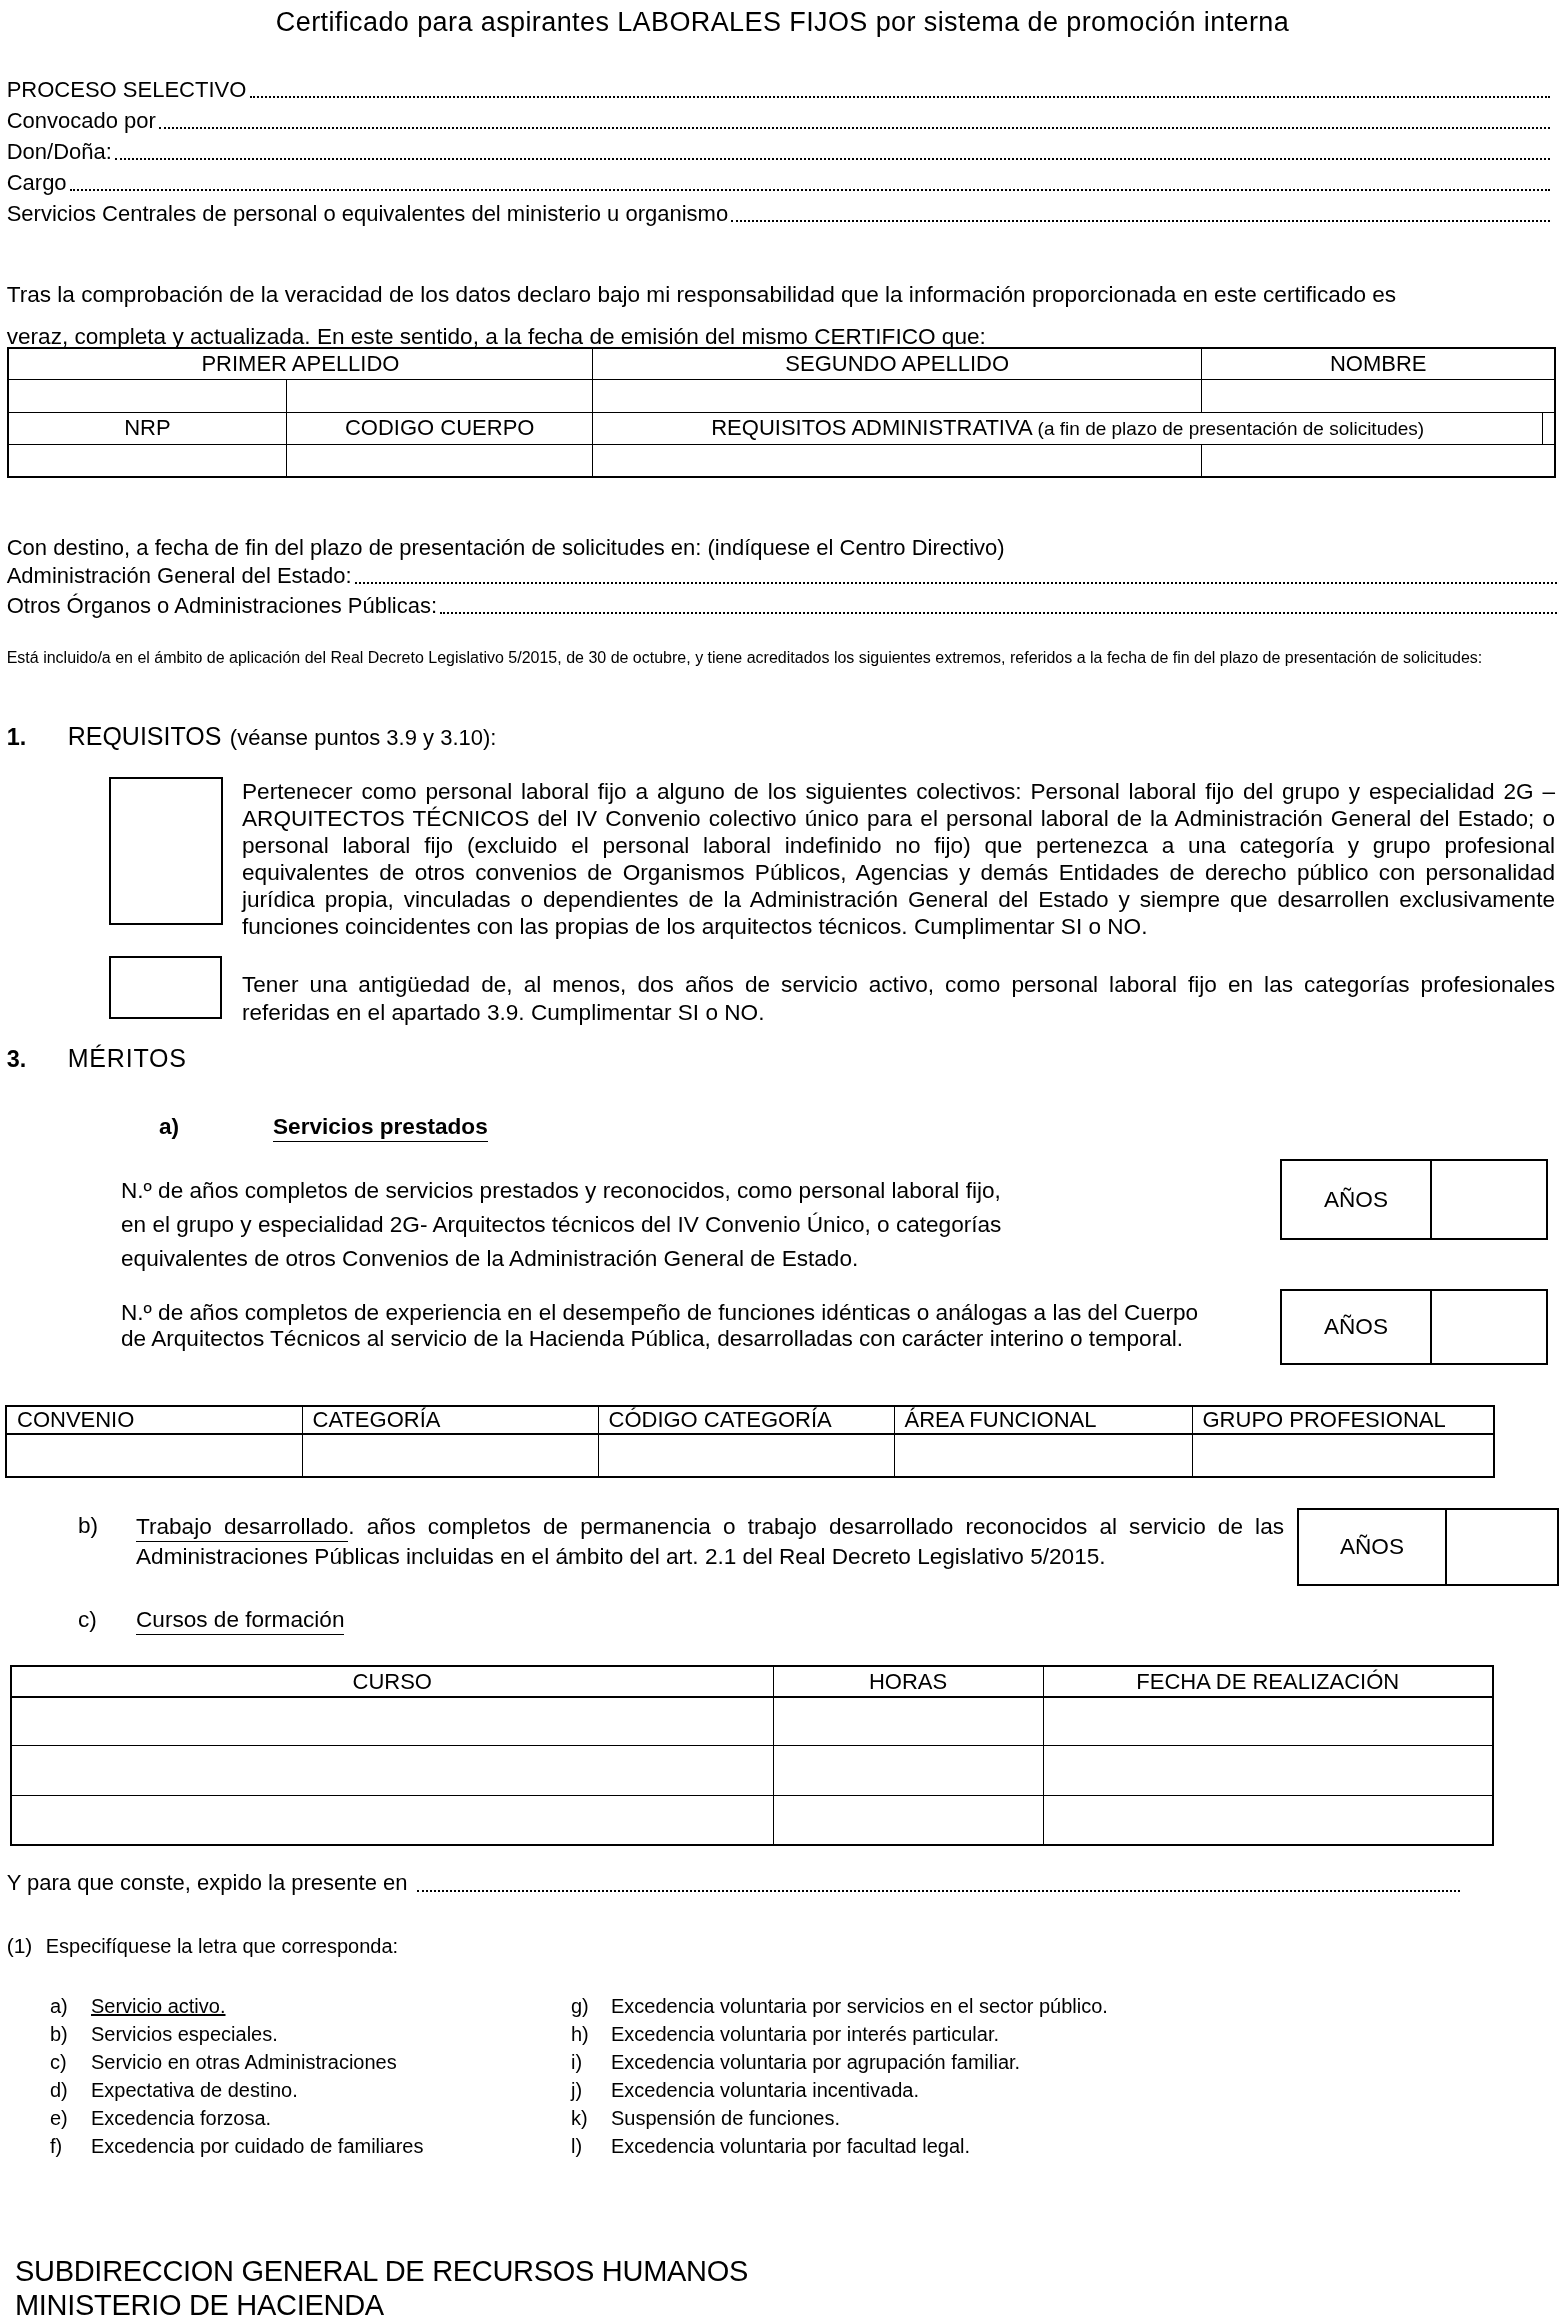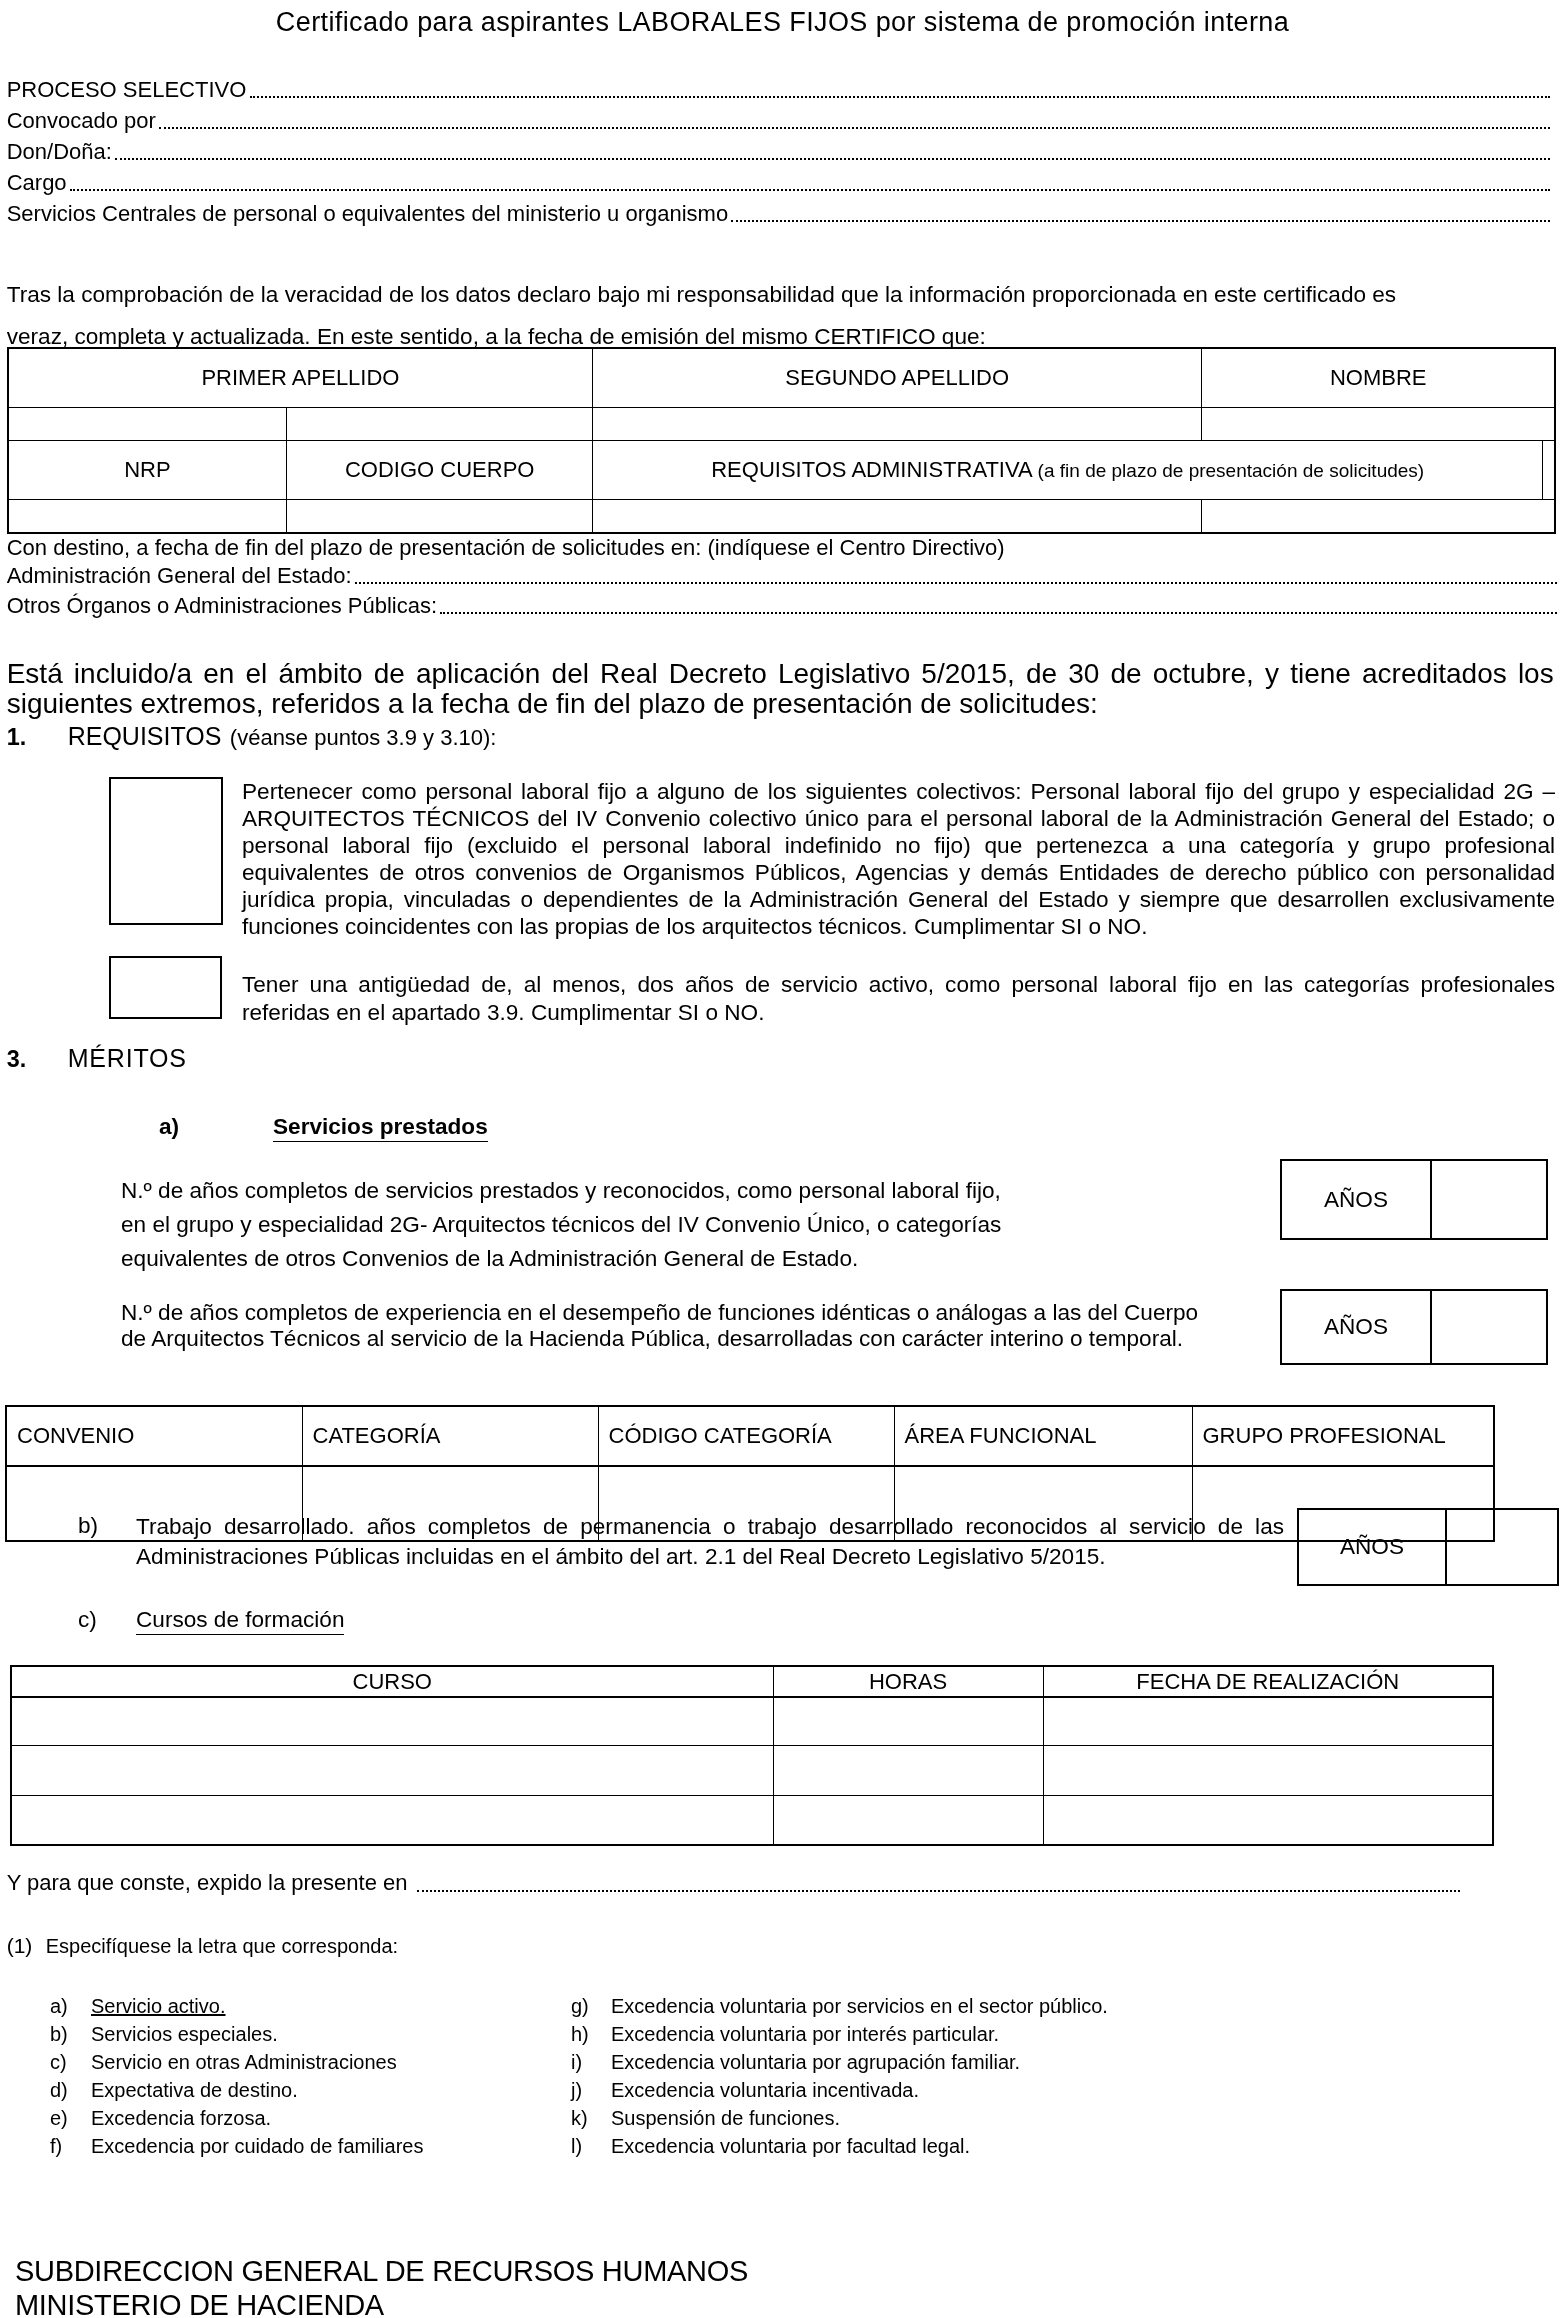--- a/index.html
+++ b/index.html
@@ -17,27 +17,27 @@
   
   .fline{display:flex; align-items:flex-end; font-size:22px; height:31px;}
   .fline .lbl{white-space:nowrap; padding-bottom:2.5px;}
   .dots{flex:1 1 auto; border-bottom:2.5px dotted #000; margin:0 1.7px 6.7px 3.3px; height:0;}
 
   .intro{font-size:22.6px; line-height:42px;}
 
   
   table{border-collapse:collapse;}
   .tbl{border:2.5px solid #000;}
-  .tbl td{border:1.7px solid #000; font-size:22px; padding:16px 5px; vertical-align:middle;}
+  .tbl td{border:1.7px solid #000; font-size:22px; padding:0 5px; vertical-align:middle;}
   .tbl .hd{text-align:center;}
   .small-note{font-size:19px;}
 
   .destino-line{display:flex; align-items:flex-end; font-size:22px; height:33px;}
 
-  .ambito{font-size:28px; line-height:30px;margin-top:16px;}
+  .ambito{font-size:16px; line-height:30px;}
 
   .sechead{font-size:25px;}
   .sechead .num{font-weight:bold; font-size:23.4px; display:inline-block; width:61px;}
   .sechead .note{font-size:22px; margin-left:8.4px;}
 
   .checkbox{border:2.5px solid #000; background:#fff;}
   .reqtext{font-size:22.6px; line-height:27px;}
 
   .itemletter{font-size:22.6px;}
   .underl{border-bottom:1.7px solid #000; padding-bottom:1.7px;}

